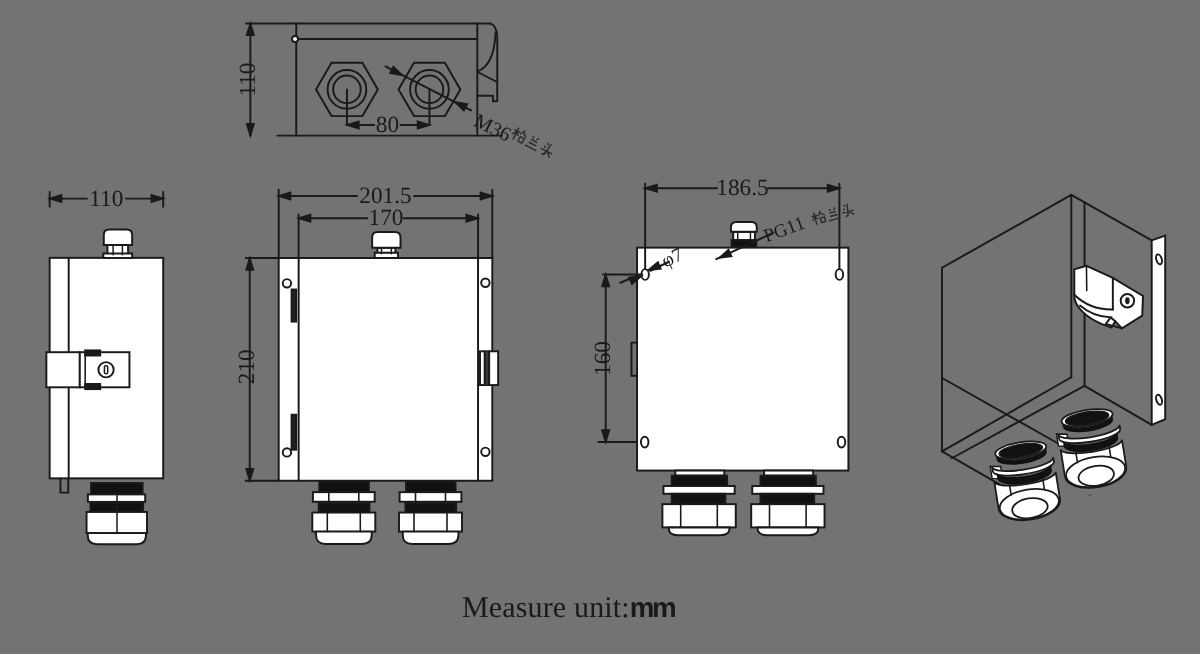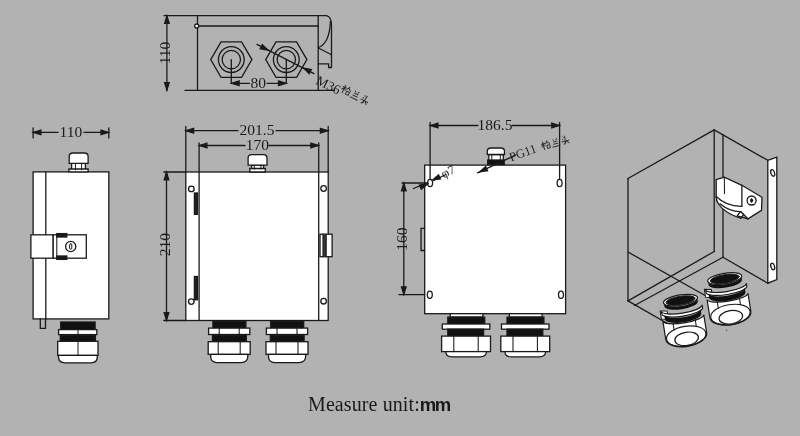--- a/index.html
+++ b/index.html
@@ -1,16 +1,16 @@
 <!DOCTYPE html>
 <html><head>
 <meta charset="utf-8">
 <style>
 html,body{margin:0;padding:0;background:#fff;}
-#wrap{position:relative;width:800px;height:436px;background:#eab308;overflow:hidden;filter:grayscale(1);}
+#wrap{position:relative;width:800px;height:436px;background:#737373;overflow:hidden;filter:grayscale(1);}
 svg{position:absolute;left:0;top:0;}
 text{font-family:"Liberation Serif", serif;fill:#1a1a1a;}
 </style>
 </head>
 <body>
 <div id="wrap">
 <svg width="800" height="436" viewBox="0 0 800 436">
 <defs>
 <path id="ar" d="M0,0 L-7.5,2.3 L-7.5,-2.3 Z" fill="#1a1a1a"></path>
 </defs>

